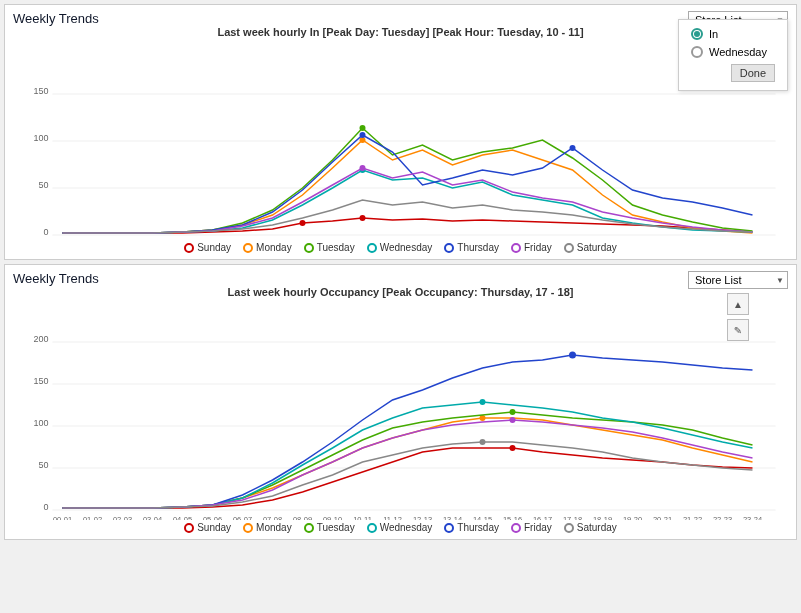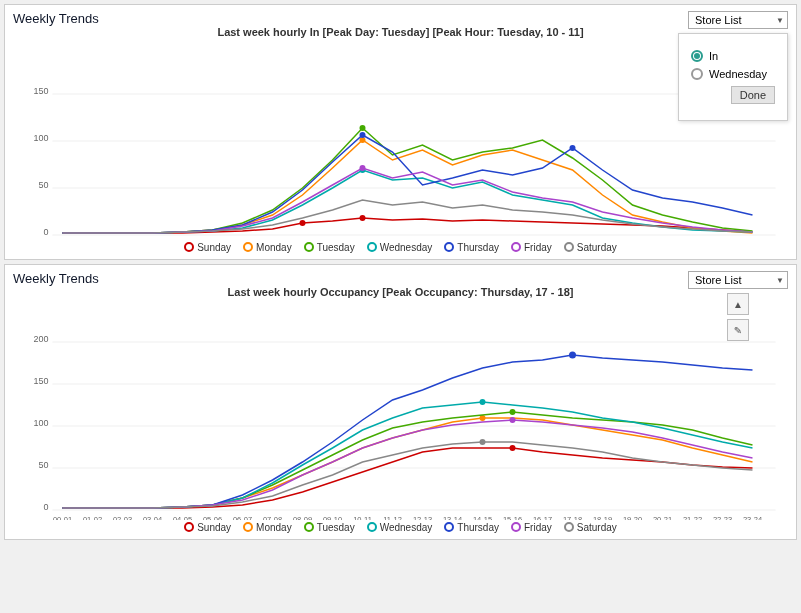--- a/index.html
+++ b/index.html
@@ -89,44 +89,44 @@
     }
     .legend {
       display: flex;
       justify-content: center;
       gap: 12px;
       margin-top: 2px;
       flex-wrap: wrap;
     }
     .legend-item {
       display: flex;
-      align-items: flex-start;
+      align-items: flex-end;
       gap: 3px;
       cursor: default;
     }
     .legend-dot {
       width: 10px;
       height: 10px;
       border-radius: 50%;
       border: 2px solid;
       background: #fff;
       flex-shrink: 0;
     }
     .legend-label {
       font-size: 10px;
       color: #333;
     }
     
     .dropdown-box {
       position: absolute;
-      top: 28px;
+      top: 14px;
       right: 8px;
       background: #fff;
       border: 1px solid #ccc;
-      padding: 16px 12px;
+      padding: 8px 12px;
       z-index: 10;
       min-width: 110px;
       box-shadow: 1px 1px 4px rgba(0,0,0,0.15);
     }
     .dropdown-option {
       display: flex;
       align-items: center;
       gap: 6px;
       margin-bottom: 6px;
       cursor: pointer;

